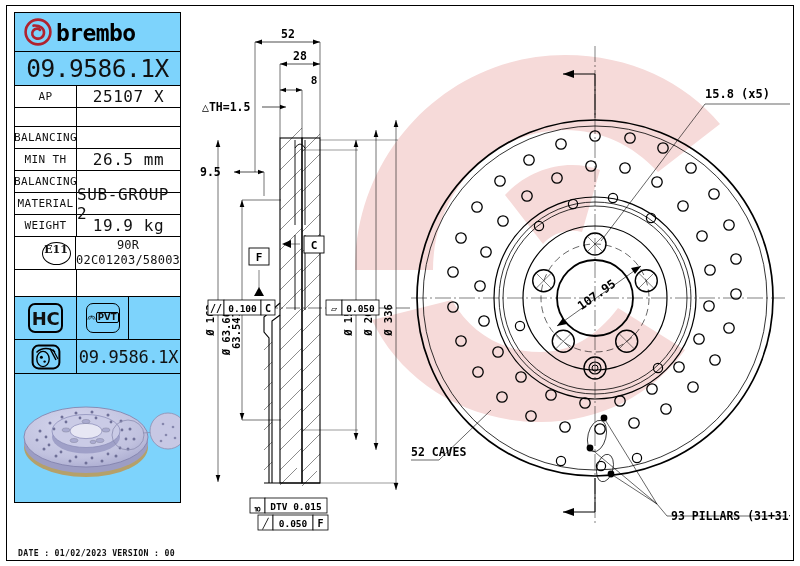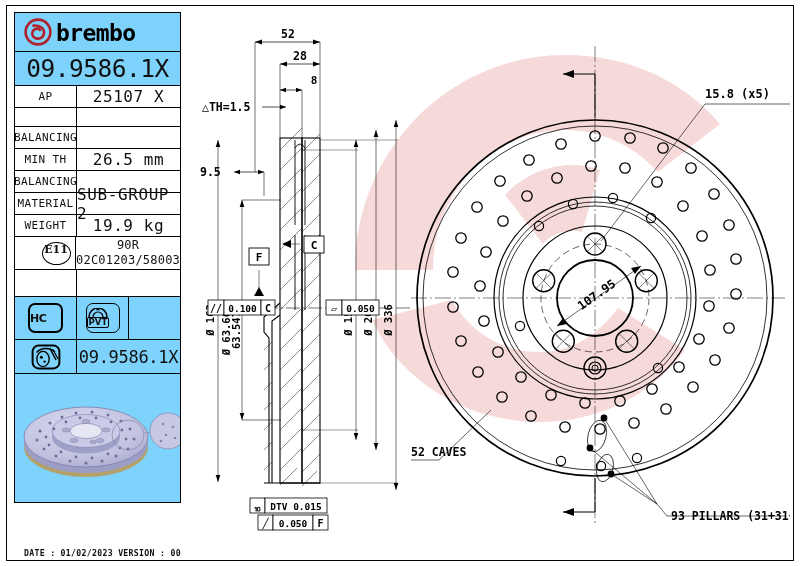--- a/index.html
+++ b/index.html
@@ -40,37 +40,37 @@
   .e11-right{flex:1;display:flex;flex-direction:column;align-items:center;
              justify-content:center;font-family:"DejaVu Sans Mono",monospace;
              font-size:12px;line-height:1.25;letter-spacing:.2px;}
   .icon-row{display:flex;height:42px;}
   .icon-cell{width:62px;border-right:1px solid #000;box-sizing:border-box;
              display:flex;align-items:center;justify-content:center;}
   .icon-cell2{width:52px;border-right:1px solid #000;box-sizing:border-box;
               display:flex;align-items:center;justify-content:center;}
   .icon-cell3{flex:1;}
   .hc-badge{width:31px;height:26px;border:2.2px solid #000;border-radius:7px;
-            display:flex;align-items:center;justify-content:flex-start;
-            font-size:11px;font-weight:bold;font-family:"DejaVu Sans",sans-serif;
+            display:flex;align-items:center;justify-content:center;
+            font-size:18px;font-weight:bold;font-family:"DejaVu Sans",sans-serif;
             letter-spacing:-.5px;}
   .pvt-badge{width:32px;height:28px;border:1.8px solid #000;border-radius:7px;
-             display:flex;flex-direction:column;align-items:flex-start;justify-content:center;}
+             display:flex;flex-direction:row;align-items:center;justify-content:center;}
   .pvt-txt{font-size:8.6px;font-weight:bold;border:1.1px solid #000;
            padding:0 1px;line-height:1.05;border-radius:2px;margin-top:-1px;}
   .pn2-row{display:flex;height:33px;border-top:1.3px solid #000;border-bottom:1.3px solid #000;}
   .pn2-icon{width:62px;border-right:1px solid #000;box-sizing:border-box;
             display:flex;align-items:center;justify-content:center;}
   .pn2-txt{flex:1;display:flex;align-items:center;justify-content:center;
            font-size:17px;font-family:"DejaVu Sans Mono",monospace;letter-spacing:-.3px;}
   .render-row{height:128px;display:flex;align-items:center;justify-content:center;
               position:relative;overflow:hidden;}
 
   
-  .datebar{position:absolute;left:24px;top:548px;z-index:6;
+  .datebar{position:absolute;left:18px;top:548px;z-index:6;
            font-size:8.2px;font-family:"DejaVu Sans Mono",monospace;letter-spacing:.3px;
            font-weight:bold;}
 
   
   .canvas{position:absolute;z-index:4;}
   svg text{font-family:"DejaVu Sans Mono",monospace;fill:#000;}
 </style>
 </head>
 <body>
 

